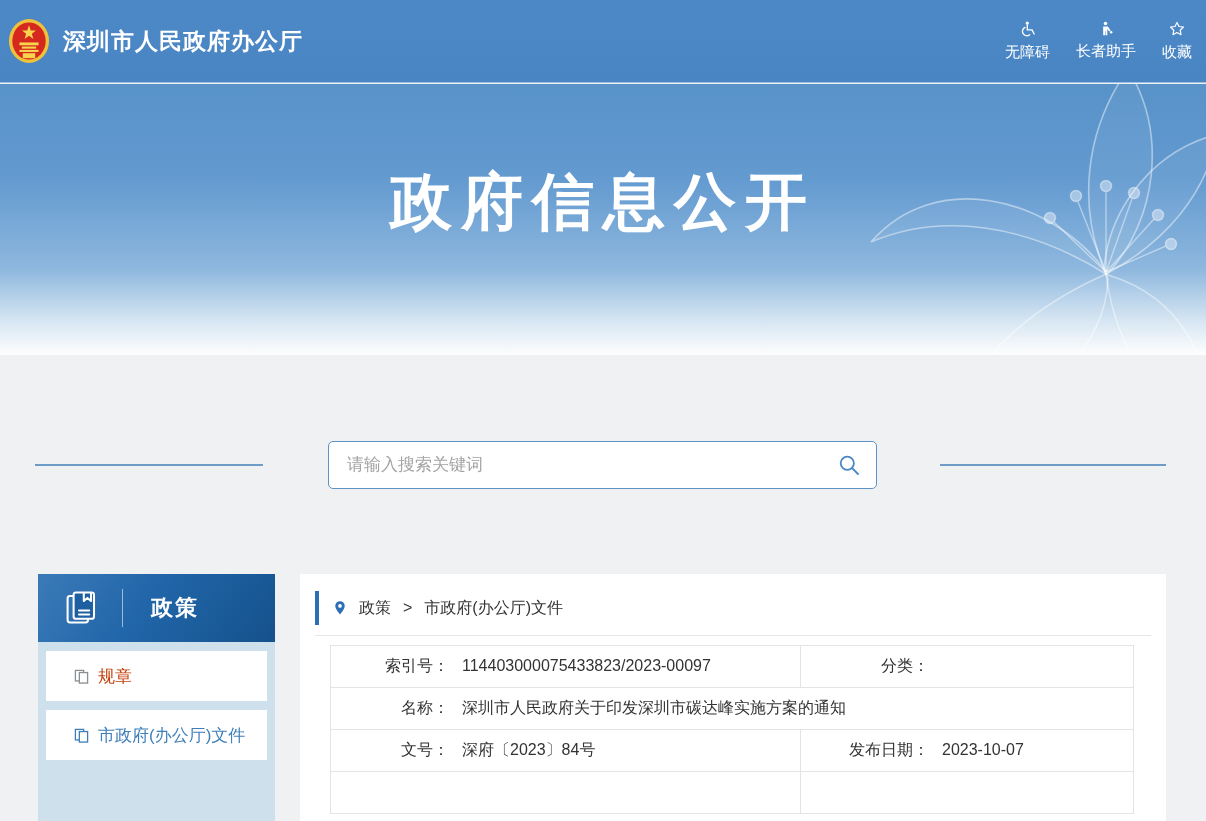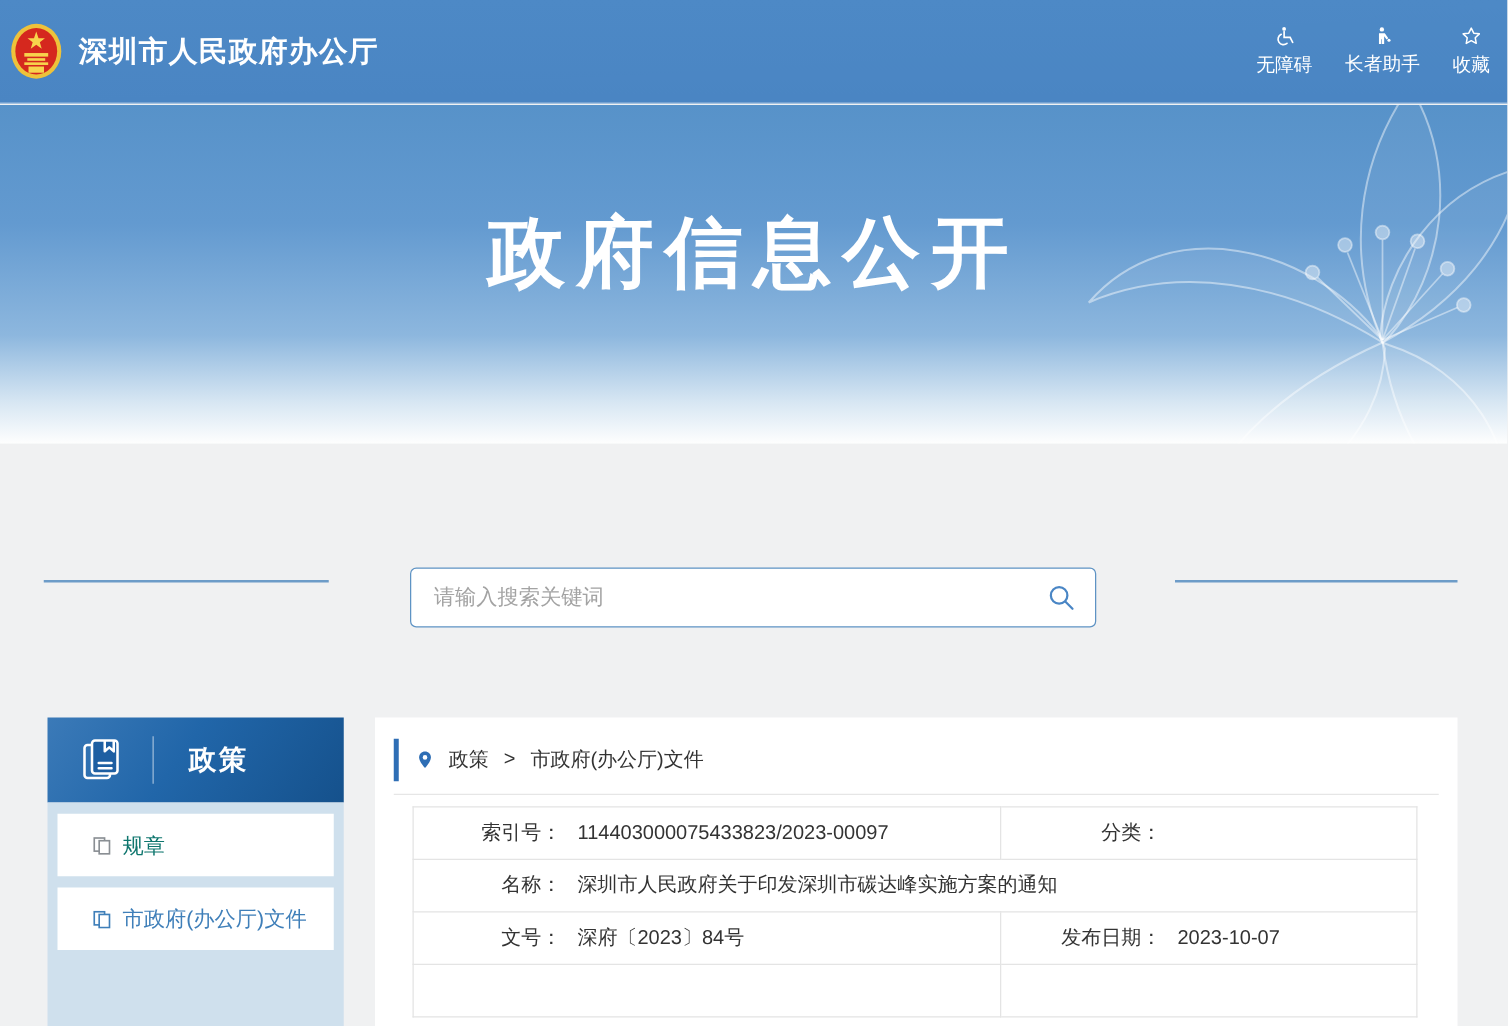--- a/index.html
+++ b/index.html
@@ -27,21 +27,21 @@
   }
   .banner-flower{ position:absolute; right:0; top:-10px; }
   .banner-title{
     position:absolute; top:76px; left:0; width:100%; text-align:center;
     color:#fff; font-size:62px; font-weight:800; letter-spacing:9px;
   }
 
   
   .content-section{ position:absolute; top:355px; left:0; width:1206px; height:466px; background:#f0f1f2; }
 
-  .search-wrap{ position:absolute; left:328px; top:99px; width:549px; height:48px;
+  .search-wrap{ position:absolute; left:328px; top:86px; width:549px; height:48px;
     background:#fff; border:1px solid #5e93c4; border-radius:5px;
     display:flex; align-items:center; padding:0 16px 0 18px; }
   .search-input{ flex:1; border:none; outline:none; font-size:17px; color:#333; background:transparent;
     font-family:"Liberation Sans","DejaVu Sans",sans-serif; }
   .search-input::placeholder{ color:#a3a3a3; }
   .search-btn{ background:none; border:none; cursor:pointer; display:flex; align-items:center; padding:0; }
   .deco-line{ position:absolute; top:109px; height:0; border-top:2px solid #6d9cc8; }
   .deco-line.left{ left:35px; width:228px; }
   .deco-line.right{ left:940px; width:226px; }
 
@@ -49,21 +49,21 @@
   .sidebar{ position:absolute; left:38px; top:219px; width:237px; height:247px; }
   .sidebar-header{
     height:68px; background:linear-gradient(125deg,#3b7ab8 0%,#2166a9 45%,#15518c 100%);
     display:flex; align-items:center; padding-left:26px;
   }
   .sidebar-header .divider{ width:1px; height:38px; background:rgba(255,255,255,.55); margin:0 28px 0 22px; }
   .sidebar-title{ color:#fff; font-size:22px; font-weight:700; letter-spacing:2px; }
   .sidebar-menu{ background:#cfe0ed; padding:9px 8px; height:179px; list-style:none; }
   .sidebar-item{
     height:50px; background:#fff; margin-bottom:9px; display:flex; align-items:center;
-    padding-left:28px; gap:9px; font-size:17px; color:#0f766e; cursor:pointer;
+    padding-left:28px; gap:9px; font-size:17px; color:#c2410c; cursor:pointer;
   }
   .sidebar-item .pg-icon{ color:#8a8f94; display:flex; }
   .sidebar-item.active{ color:#3f7fb9; }
   .sidebar-item.active .pg-icon{ color:#3f7fb9; }
 
   
   .main-panel{ position:absolute; left:300px; top:219px; width:866px; height:247px; background:#fff; }
   .breadcrumb{ display:flex; align-items:center; margin:19px 0 0 15px; height:30px; }
   .crumb-bar{ width:4px; height:34px; background:#2e6eb5; margin-right:14px; }
   .breadcrumb a, .breadcrumb span{ font-size:16px; color:#333; text-decoration:none; }

